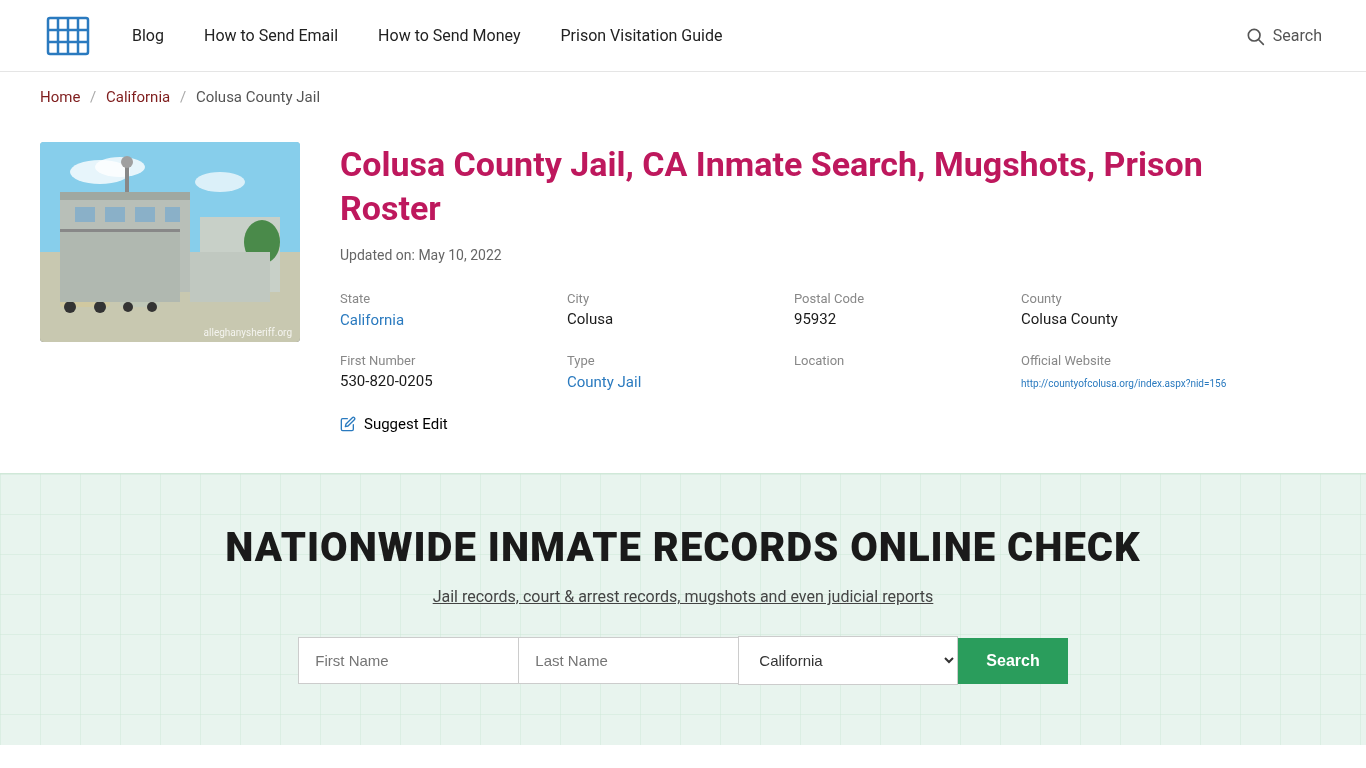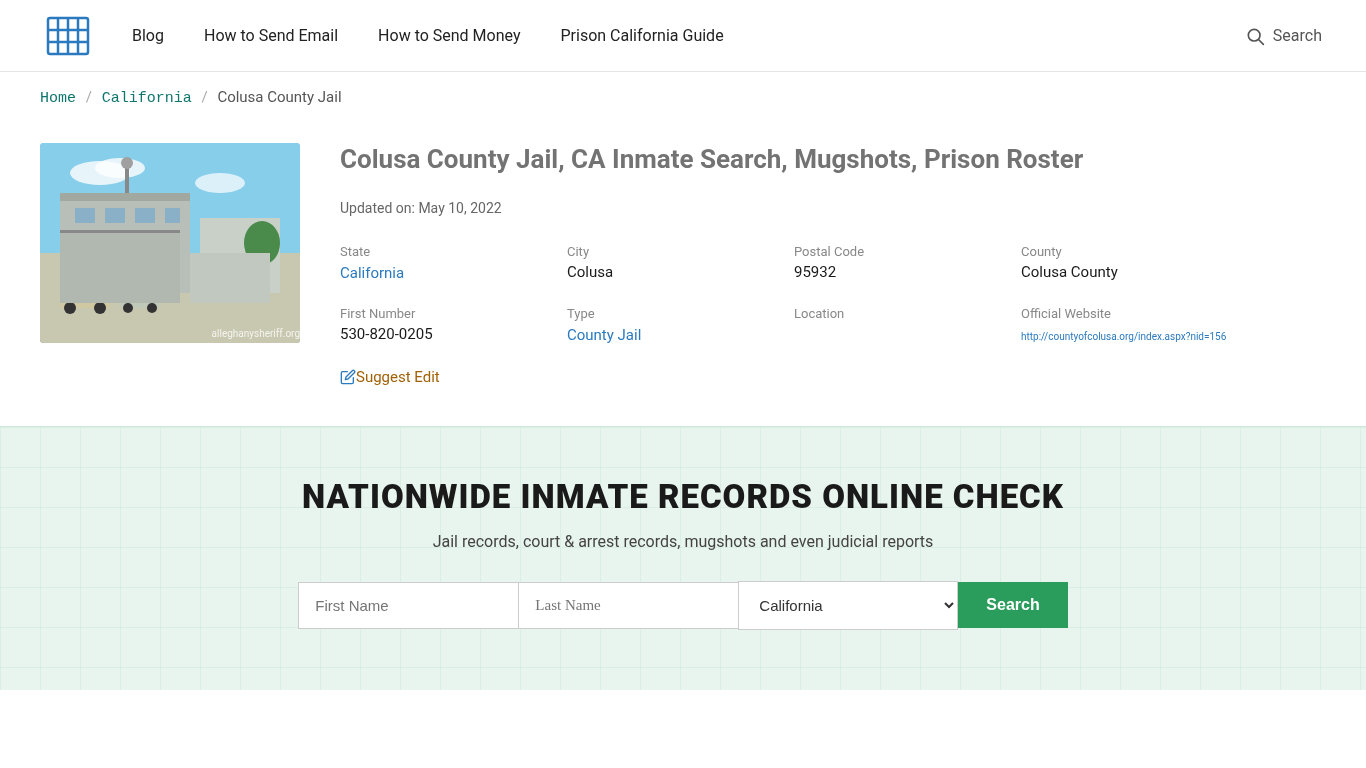--- a/index.html
+++ b/index.html
@@ -50,23 +50,22 @@
       color: #555;
     }
 
     
     .breadcrumb {
       padding: 16px 40px;
       font-size: 15px;
       color: #555;
     }
     .breadcrumb a {
-      color: #0f766e;
+      color: #7f1d1d;
       text-decoration: none;
-      font-family: Liberation Mono, monospace;
     }
     .breadcrumb span { color: #555; }
     .breadcrumb .sep { margin: 0 6px; color: #aaa; }
 
     
     .main-content {
       display: flex;
       padding: 20px 40px 40px 40px;
       gap: 40px;
       max-width: 1280px;
@@ -102,32 +101,32 @@
       position: absolute;
       bottom: 40px;
       left: 150px;
       width: 80px;
       height: 50px;
       background: #c0c8c0;
     }
     .image-watermark {
       position: absolute;
       bottom: 4px;
-      right: 0;
+      right: 8px;
       font-size: 10px;
       color: rgba(255,255,255,0.8);
       margin-left: 20px;
     }
 
     .jail-info { flex: 1; }
     .jail-title {
-      font-size: 26px;
+      font-size: 34px;
       font-weight: 700;
-      color: #737373;
-      margin-bottom: 23px;
+      color: #be185d;
+      margin-bottom: 17px;
       line-height: 1.3;
     }
     .updated-date {
       font-size: 14px;
       color: #666;
       margin-bottom: 28px;
     }
 
     .info-grid {
       display: grid;
@@ -148,50 +147,52 @@
     }
     .info-value.link {
       color: #2a7abf;
       cursor: pointer;
       text-decoration: none;
     }
 
     .suggest-edit {
       display: flex;
       align-items: center;
-      color: #a16207;
+      gap: 8px;
+      color: #000000;
       font-size: 15px;
       cursor: pointer;
       text-decoration: none;
       margin-top: 8px;
     }
 
     
     .banner-section {
       background: #e8f5ee;
       background-image: 
         radial-gradient(circle at 10% 20%, rgba(255,255,255,0.3) 1px, transparent 1px),
         radial-gradient(circle at 90% 80%, rgba(255,255,255,0.3) 1px, transparent 1px),
         radial-gradient(circle at 50% 50%, rgba(255,255,255,0.2) 1px, transparent 1px);
       padding: 50px 40px 60px 40px;
       text-align: center;
       border-top: 1px solid #d0e8d8;
     }
     .banner-title {
-      font-size: 33px;
+      font-size: 40px;
       font-weight: 900;
       color: #1a1a1a;
       letter-spacing: 1px;
       margin-bottom: 16px;
       text-transform: uppercase;
     }
     .banner-subtitle {
       font-size: 16px;
       color: #444;
       margin-bottom: 30px;
+      text-decoration: underline;
     }
     .search-form {
       display: flex;
       align-items: center;
       justify-content: center;
       gap: 0;
       max-width: 800px;
       margin: 0 auto;
     }
     .search-form input {
@@ -200,21 +201,20 @@
       border: 1px solid #ccc;
       outline: none;
       width: 220px;
       color: #b91c1c;
     }
     .search-form input:first-child {
       border-right: none;
     }
     .search-form input:nth-child(2) {
       border-right: none;
-      font-family: Liberation Serif, serif;
     }
     .search-form select {
       padding: 14px 16px;
       font-size: 15px;
       border: 1px solid #ccc;
       outline: none;
       width: 220px;
       color: #333;
       background: #fff;
       cursor: pointer;
@@ -253,21 +253,21 @@
       <line x1="34" y1="6" x2="34" y2="42" stroke="#2a7abf" stroke-width="2.5"></line>
       <line x1="4" y1="18" x2="44" y2="18" stroke="#2a7abf" stroke-width="2.5"></line>
       <line x1="4" y1="30" x2="44" y2="30" stroke="#2a7abf" stroke-width="2.5"></line>
     </svg>
   </div>
 
   <nav class="nav">
     <a href="#">Blog</a>
     <a href="#">How to Send Email</a>
     <a href="#">How to Send Money</a>
-    <a href="#">Prison California Guide</a>
+    <a href="#">Prison Visitation Guide</a>
   </nav>
 
   <div class="search-area">
     <svg viewBox="0 0 24 24" fill="none" stroke="#555" stroke-width="2" stroke-linecap="round">
       <circle cx="11" cy="11" r="7"></circle>
       <line x1="16.5" y1="16.5" x2="22" y2="22"></line>
     </svg>
     <span>Search</span>
   </div>
 </header>

